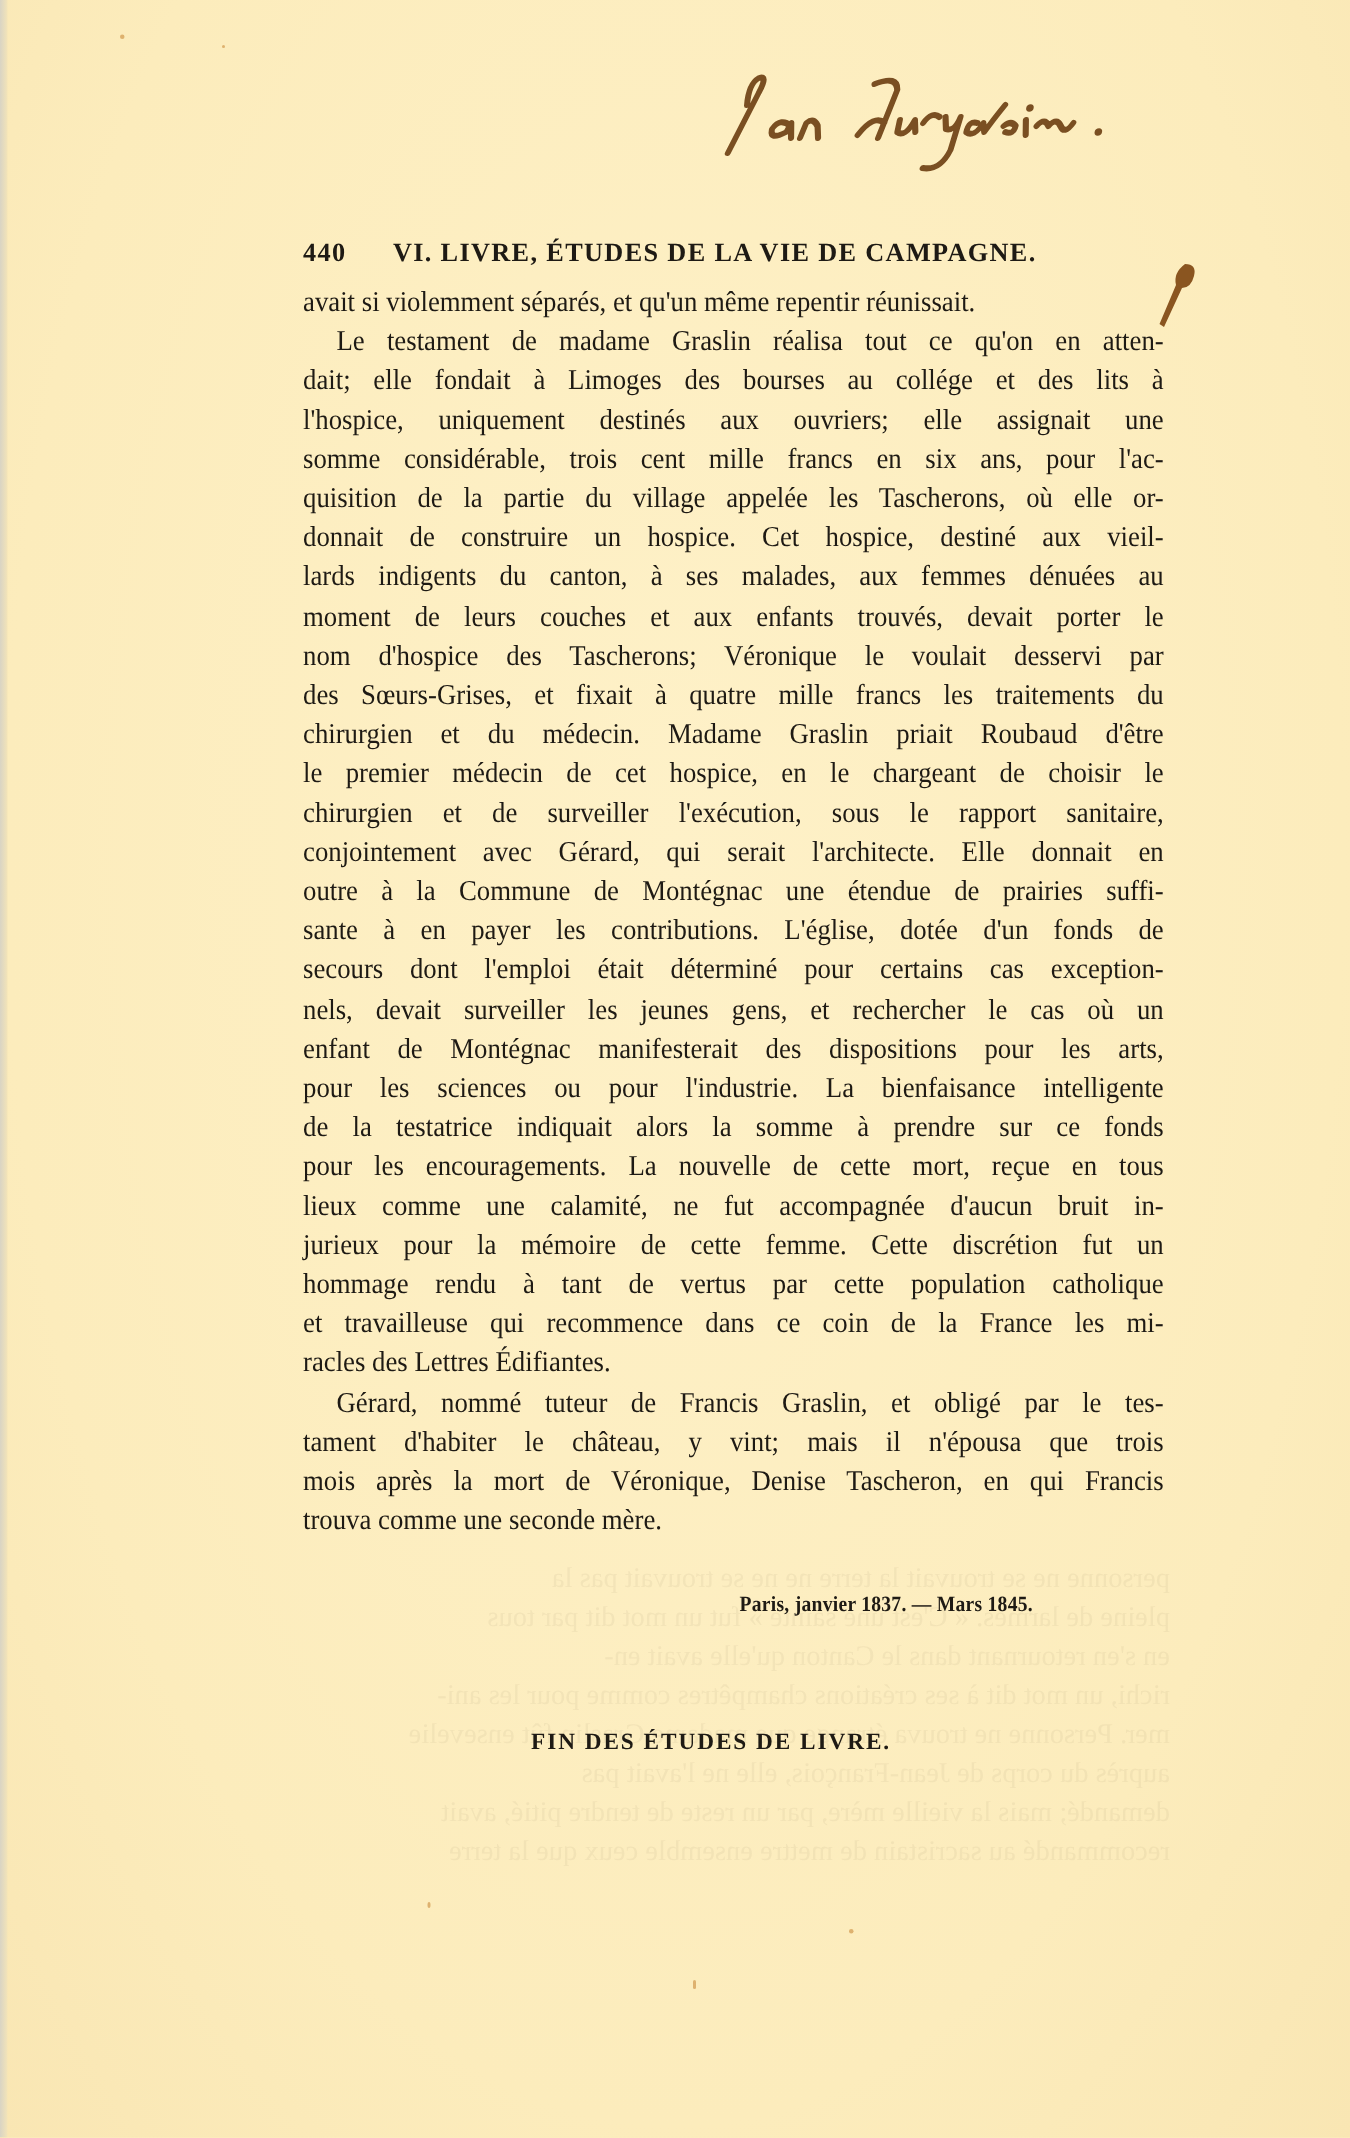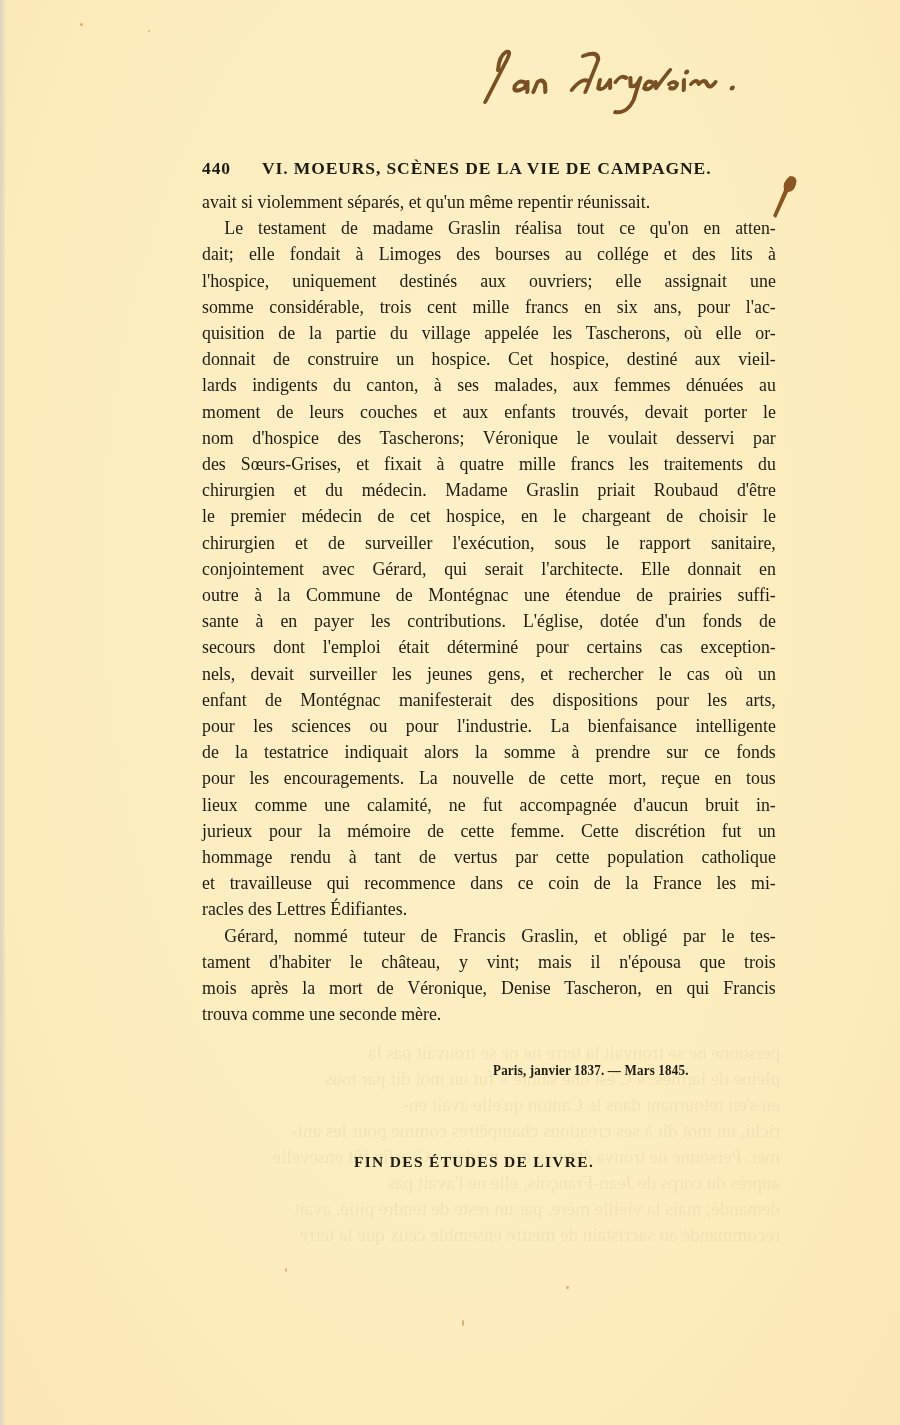--- a/index.html
+++ b/index.html
@@ -92,21 +92,21 @@
       <path d="M222 42 Q226 36 230 42 Q234 36 238 42 Q242 48 246 40"></path>
     </g>
     <circle cx="215" cy="30" r="2.5" fill="#7a4f22"></circle>
     <circle cx="264" cy="46" r="2.5" fill="#7a4f22"></circle>
   </svg>
   <span style="position:absolute;left:0;top:0;opacity:0;">2 au Purgatoire.</span>
 </div>
 
 <div class="running-head">
   <span class="pageno">440</span>
-  <span>VI. MOEURS, SCÈNES DE LA VIE DE CAMPAGNE.</span>
+  <span>VI. LIVRE, ÉTUDES DE LA VIE DE CAMPAGNE.</span>
 </div>
 
 <div class="proof-mark">
   <svg width="30" height="48" viewBox="0 0 30 48">
     <path d="M20 2 Q28 2 26 10 Q24 18 18 18 L6 44 L3 42 L14 16 Q12 8 20 2 Z" fill="#8a5520"></path>
   </svg>
 </div>
 
 <div class="body-text" id="body">
     <div>

